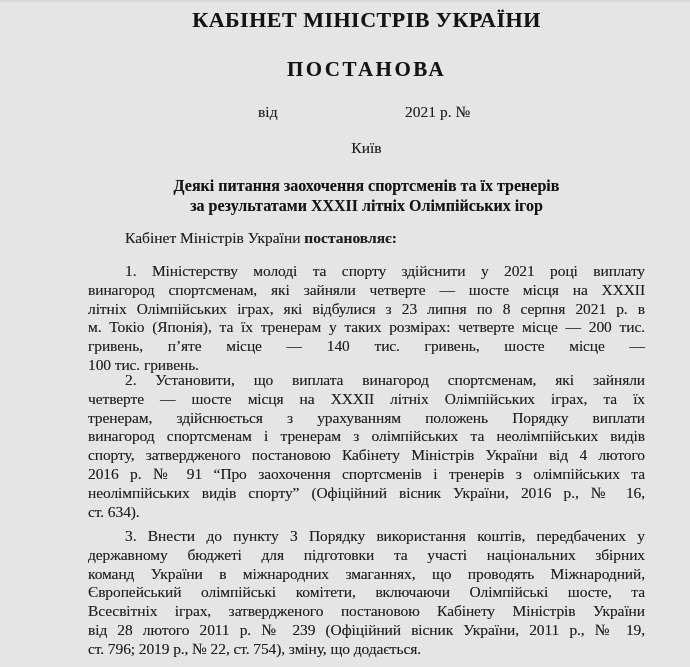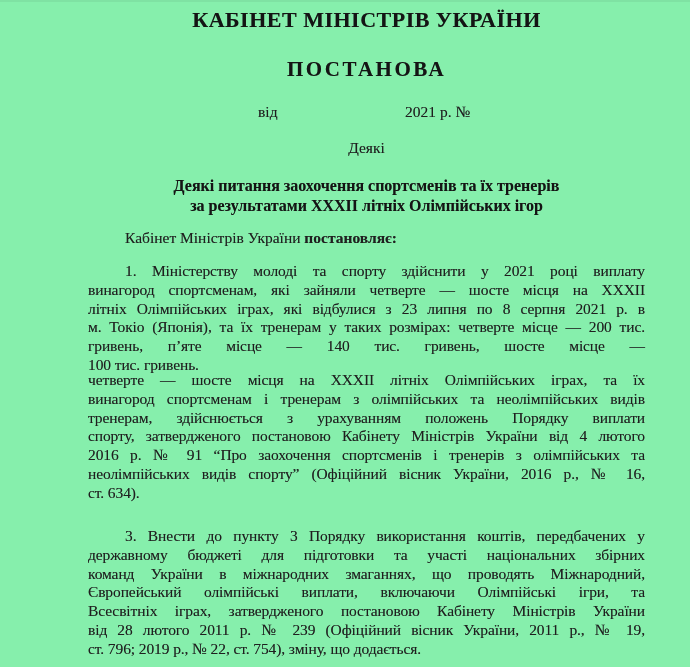--- a/index.html
+++ b/index.html
@@ -4,21 +4,21 @@
 <style>
   html, body {
     margin: 0;
     padding: 0;
     background: #ffffff;
   }
   .page {
     position: relative;
     width: 690px;
     height: 667px;
-    background: #86efac;
+    background: #e5e5e5;
     overflow: hidden;
     font-family: "Liberation Serif", "DejaVu Serif", serif;
     color: #1f1f1f;
     border-top: 2px solid rgba(0,0,0,0.05);
     box-sizing: border-box;
     text-shadow: 0 0 0.5px rgba(30,30,30,0.45);
   }
   .content {
     position: absolute;
     left: 88px;
@@ -118,52 +118,53 @@
 
     <h1 class="org">КАБІНЕТ МІНІСТРІВ УКРАЇНИ</h1>
 
     <div class="doctype">ПОСТАНОВА</div>
 
     <div class="dateline">
       <span class="date-prefix">від</span>
       <span class="date-year">2021 р. №</span>
     </div>
 
-    <div class="city">Деякі</div>
+    <div class="city">Київ</div>
 
     <div class="subject">
       <div>Деякі питання заохочення спортсменів та їх тренерів</div>
       <div>за результатами XXXII літніх Олімпійських ігор</div>
     </div>
 
     <div class="preamble"><span>Кабінет Міністрів України </span><span class="b">постановляє:</span></div>
 
     <div class="para para-1">
       <div class="ln first">1. Міністерству молоді та спорту здійснити у 2021 році виплату</div>
       <div class="ln">винагород спортсменам, які зайняли четверте — шосте місця на XXXII</div>
       <div class="ln">літніх Олімпійських іграх, які відбулися з 23 липня по 8 серпня 2021 р. в</div>
       <div class="ln">м. Токіо (Японія), та їх тренерам у таких розмірах: четверте місце — 200 тис.</div>
       <div class="ln">гривень, п’яте місце — 140 тис. гривень, шосте місце —</div>
       <div class="ln last">100 тис. гривень.</div>
     </div>
 
     <div class="para para-2">
+      <div class="ln first">2. Установити, що виплата винагород спортсменам, які зайняли</div>
       <div class="ln">четверте — шосте місця на XXXII літніх Олімпійських іграх, та їх</div>
+      <div class="ln">тренерам, здійснюється з урахуванням положень Порядку виплати</div>
       <div class="ln">винагород спортсменам і тренерам з олімпійських та неолімпійських видів</div>
-      <div class="ln">тренерам, здійснюється з урахуванням положень Порядку виплати</div>
       <div class="ln">спорту, затвердженого постановою Кабінету Міністрів України від 4 лютого</div>
       <div class="ln">2016 р. № 91 “Про заохочення спортсменів і тренерів з олімпійських та</div>
       <div class="ln">неолімпійських видів спорту” (Офіційний вісник України, 2016 р., № 16,</div>
       <div class="ln last">ст. 634).</div>
     </div>
 
     <div class="para para-3">
       <div class="ln first">3. Внести до пункту 3 Порядку використання коштів, передбачених у</div>
       <div class="ln">державному бюджеті для підготовки та участі національних збірних</div>
       <div class="ln">команд України в міжнародних змаганнях, що проводять Міжнародний,</div>
-      <div class="ln">Європейський олімпійські виплати, включаючи Олімпійські ігри, та</div>
+      <div class="ln">Європейський олімпійські комітети, включаючи Олімпійські шосте, та</div>
       <div class="ln">Всесвітніх іграх, затвердженого постановою Кабінету Міністрів України</div>
       <div class="ln">від 28 лютого 2011 р. № 239 (Офіційний вісник України, 2011 р., № 19,</div>
       <div class="ln last">ст. 796; 2019 р., № 22, ст. 754), зміну, що додається.</div>
     </div>
 
   </div>
 </div>
 
 </body></html>

